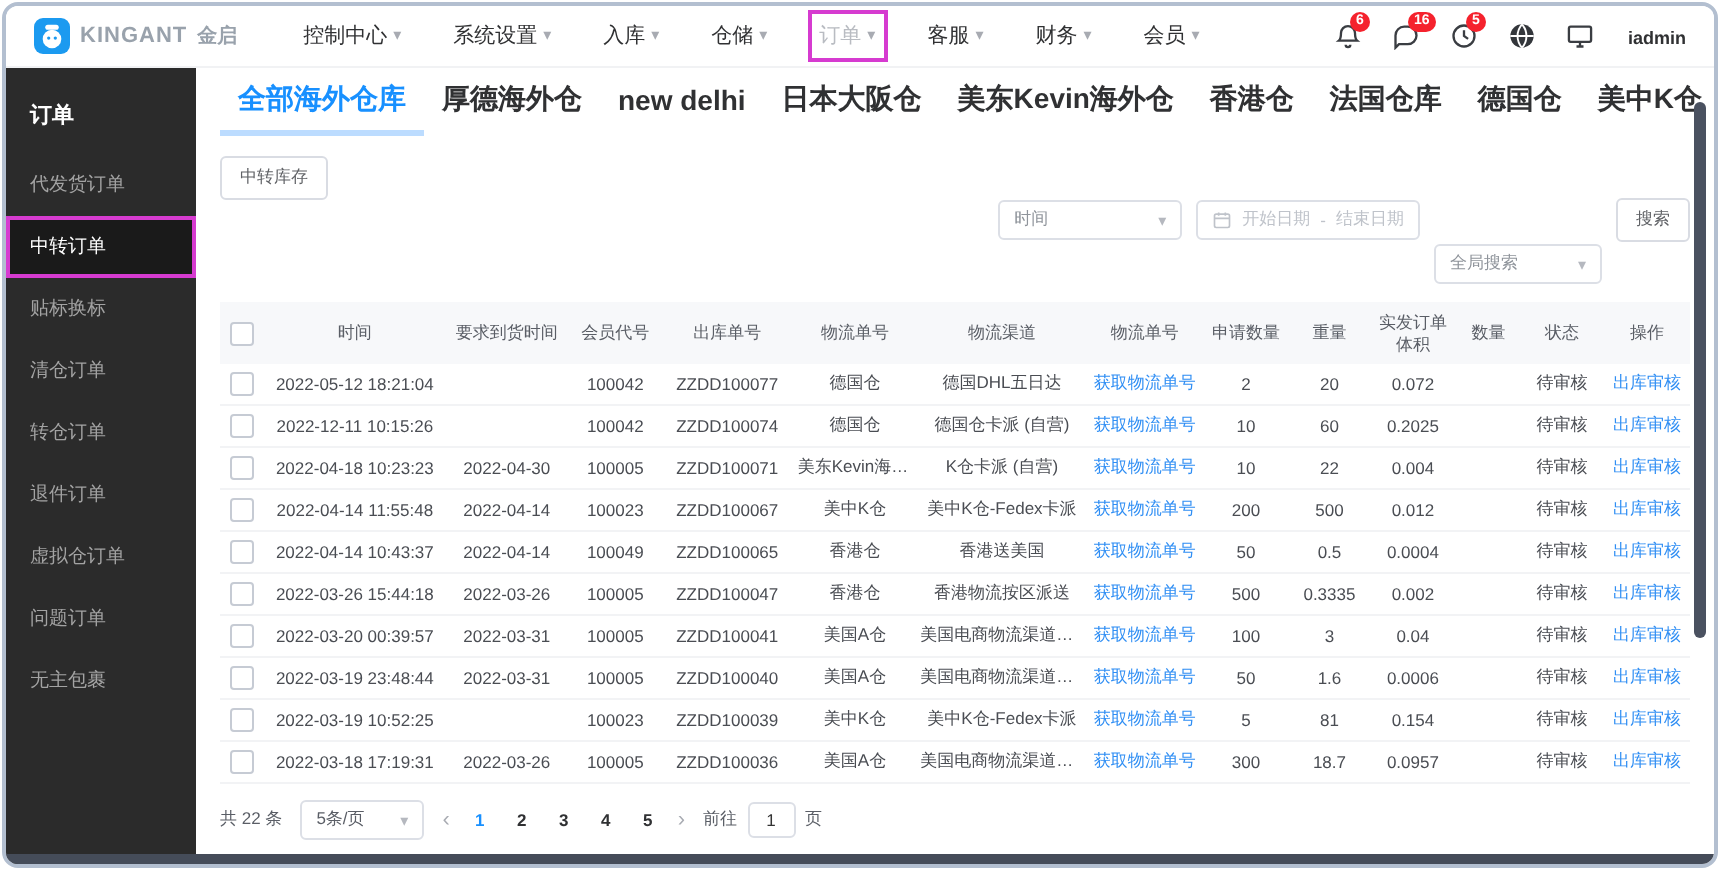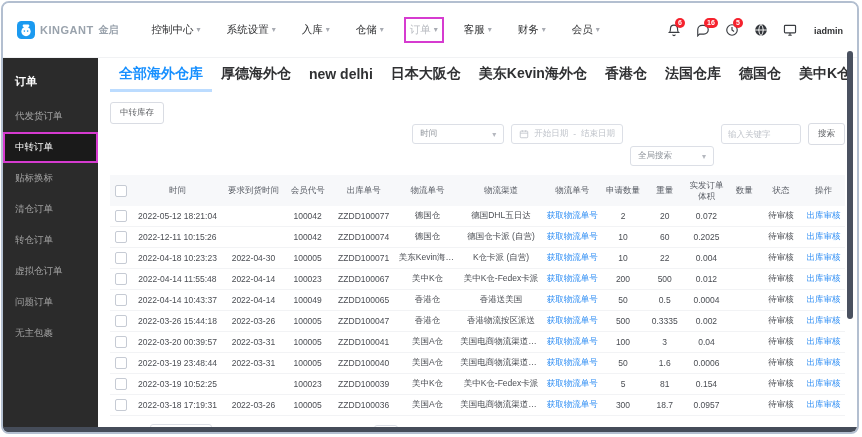--- a/index.html
+++ b/index.html
@@ -3,21 +3,21 @@
 <meta charset="utf-8">
 <style>
   html,body{margin:0;padding:0;}
   body{width:862px;height:437px;font-family:"Liberation Sans","DejaVu Sans",sans-serif;background:#fff;overflow:hidden;}
   .frame{position:absolute;left:1px;top:1px;width:858px;height:433px;border:2px solid #b3bfd0;border-radius:8px;overflow:hidden;background:#fff;box-sizing:border-box;}
   .bottom-edge{position:absolute;left:0;right:0;bottom:0;height:5px;background:#454c59;z-index:40;}
   .v-scrollbar{position:absolute;right:4px;top:48px;width:6px;height:268px;background:#4a5160;border-radius:3px;z-index:40;}
   .app{display:flex;flex-direction:column;height:100%;}
 
   
-  .navbar{height:30px;flex-shrink:0;display:flex;align-items:center;padding:12px 14px;border-bottom:1px solid #f1f2f4;background:#fff;}
+  .navbar{height:30px;flex-shrink:0;display:flex;align-items:center;padding:0 14px;border-bottom:1px solid #f1f2f4;background:#fff;}
   .brand{display:flex;align-items:center;gap:5px;margin-right:20px;cursor:pointer;}
   .brand svg{display:block;}
   .brand-name{font-size:11px;font-weight:bold;color:#99a2ac;letter-spacing:.5px;}
   .brand-suffix{font-size:10px;color:#99a2ac;font-weight:bold;}
   .navbar-menu{display:flex;align-items:center;}
   .nav-item{display:flex;align-items:center;gap:3px;font-size:10.5px;color:#303133;margin:0 13px;cursor:pointer;white-space:nowrap;}
   .nav-item .caret{font-size:8px;color:#a8abb2;transform:translateY(-1px);}
   .nav-item.dim .label{color:#b9bcc2;}
   .annotated-nav{outline:2px solid #d63bd0;outline-offset:4px;}
   .nav-right{margin-left:auto;display:flex;align-items:center;gap:15px;}
@@ -176,20 +176,21 @@
     <div class="lower">
 
       <div class="sidebar">
         <div class="sidebar-title">订单</div>
         <div>
             <div class="side-item">代发货订单</div>
             <div class="side-item active annotated">中转订单</div>
             <div class="side-item">贴标换标</div>
             <div class="side-item">清仓订单</div>
             <div class="side-item">转仓订单</div>
+            <div class="side-item">退件订单</div>
             <div class="side-item">虚拟仓订单</div>
             <div class="side-item">问题订单</div>
             <div class="side-item">无主包裹</div>
           </div>
       </div>
 
       <div class="main">
 
         <div class="tabrow">
           <div style="display:flex;height:100%;">
@@ -223,21 +224,20 @@
                   <path d="M8 3v4M16 3v4M3 10h18"></path>
               </svg>
               <span class="ph">开始日期</span>
               <span class="date-sep">-</span>
               <span class="ph">结束日期</span>
             </div>
             <div class="select-box scope-select">
               <span>全局搜索</span>
               <span class="sel-caret">▾</span>
             </div>
-            <input class="keyword-input" placeholder="输入关键字" style="">
             <button class="btn-outline">搜索</button>
           </div>
         </div>
 
 
         <div class="table-wrap">
           <table>
             <colgroup>
                 <col style="width: 3.2%;">
                 <col style="width: 12.5%;">

